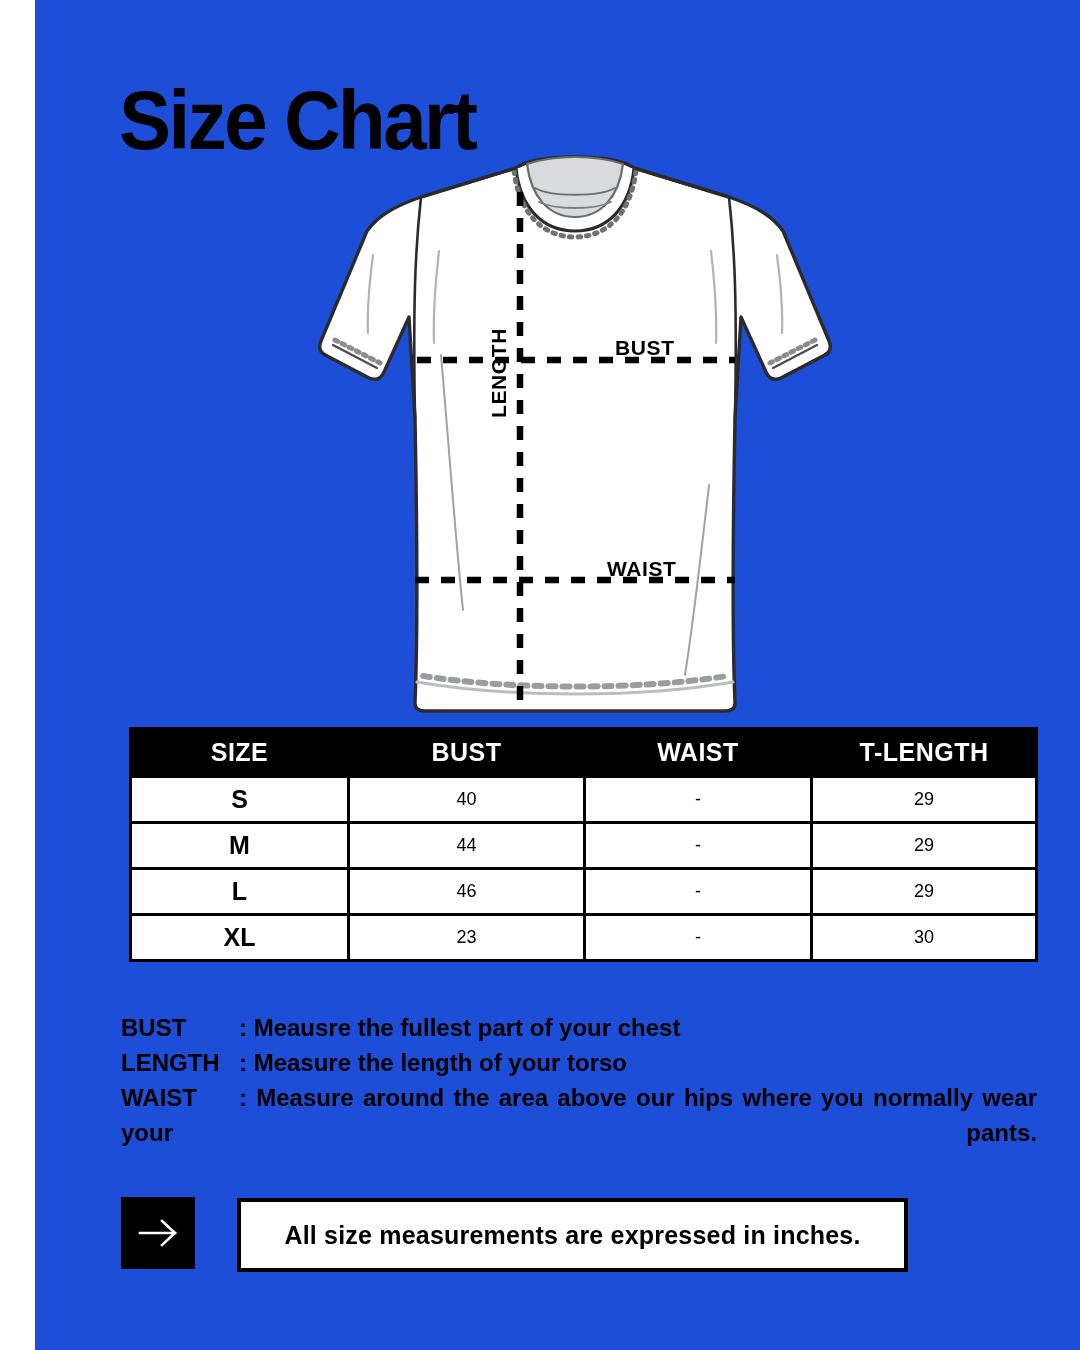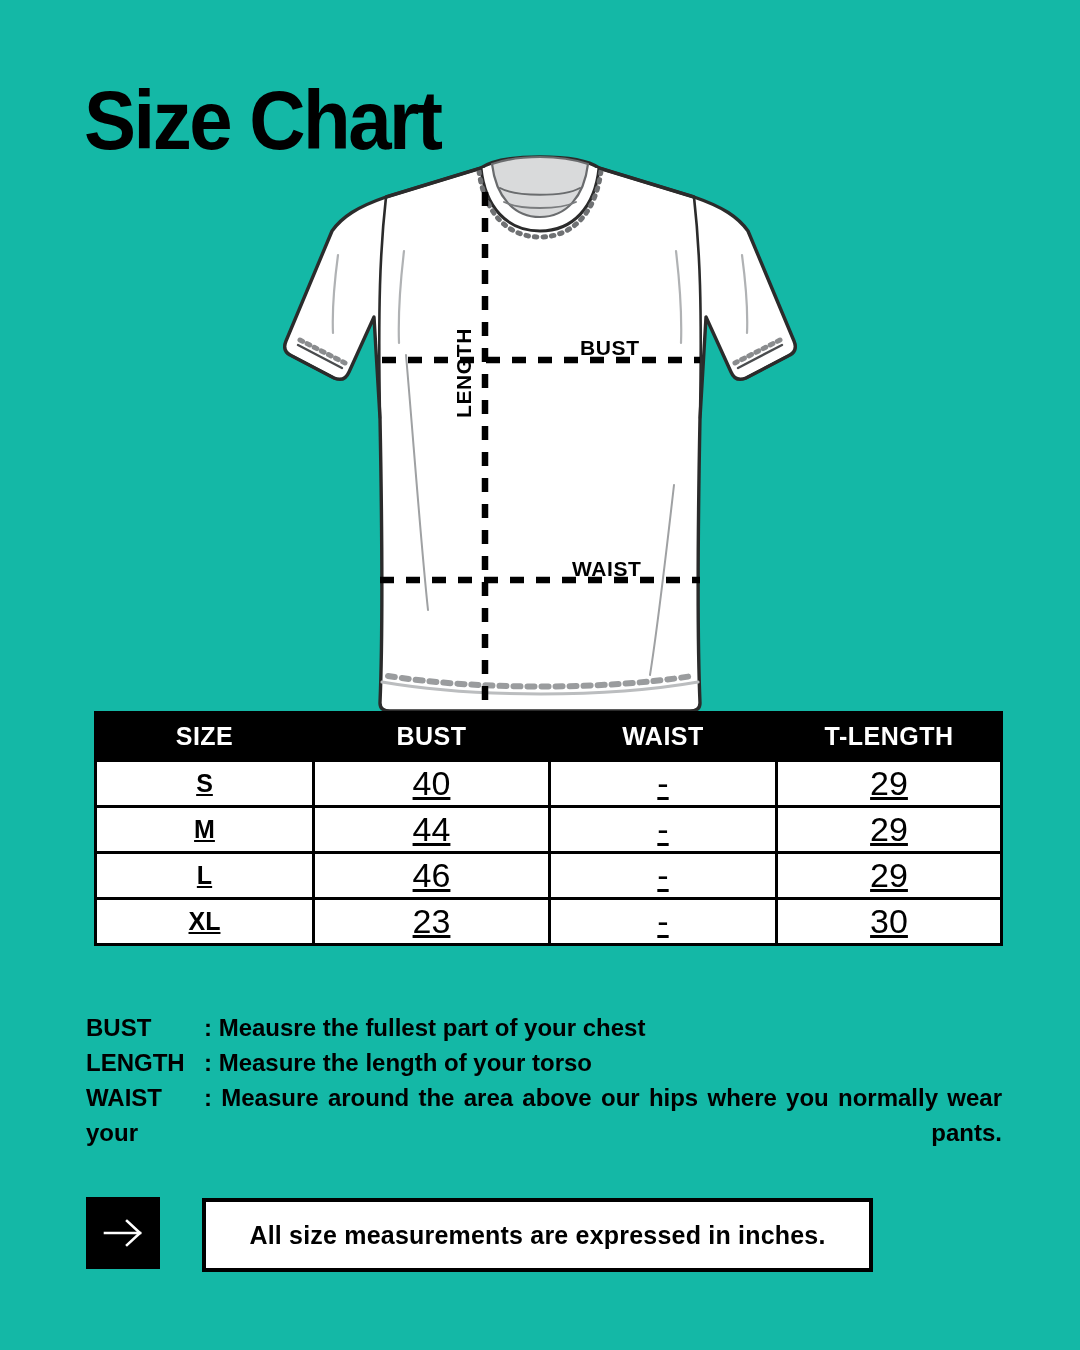--- a/index.html
+++ b/index.html
@@ -12,21 +12,22 @@
     height: 1350px;
     font-family: "Liberation Sans", sans-serif;
     color: #000000;
     position: relative;
     overflow: hidden;
   }
 
   .page {
     position: absolute;
     inset: 0;
-    background: #14b8a6;
+    background: #1d4ed8;
+    margin-left: 35px;
   }
 
   
   .title {
     position: absolute;
     left: 84px;
     top: 72px;
     font-size: 78px;
     line-height: 88px;
     font-weight: 700;
@@ -66,25 +67,24 @@
     left: 452px;
     top: 418px;
     transform: rotate(-90deg);
     transform-origin: left top;
   }
 
   
   .size-table {
     position: absolute;
     left: 94px;
-    top: 711px;
+    top: 727px;
     width: 906px;
     border-collapse: collapse;
     table-layout: fixed;
-    text-decoration: underline;
   }
   .size-table th,
   .size-table td {
     border: 3px solid #000000;
     text-align: center;
     font-family: "Liberation Sans", sans-serif;
   }
   .size-table thead th {
     background: #000000;
     color: #ffffff;
@@ -93,21 +93,21 @@
     font-weight: 700;
     letter-spacing: 0.5px;
     height: 45px;
     padding: 0;
   }
   .size-table tbody td {
     background: #ffffff;
     color: #000000;
     height: 43px;
     padding: 0;
-    font-size: 34px;
+    font-size: 18px;
     font-weight: 400;
   }
   .size-table tbody td.size-cell {
     font-weight: 700;
     font-size: 25px;
   }
   .col-size    { width: 218px; }
   .col-bust    { width: 236px; }
   .col-waist   { width: 227px; }
   .col-tlength { width: 225px; }

